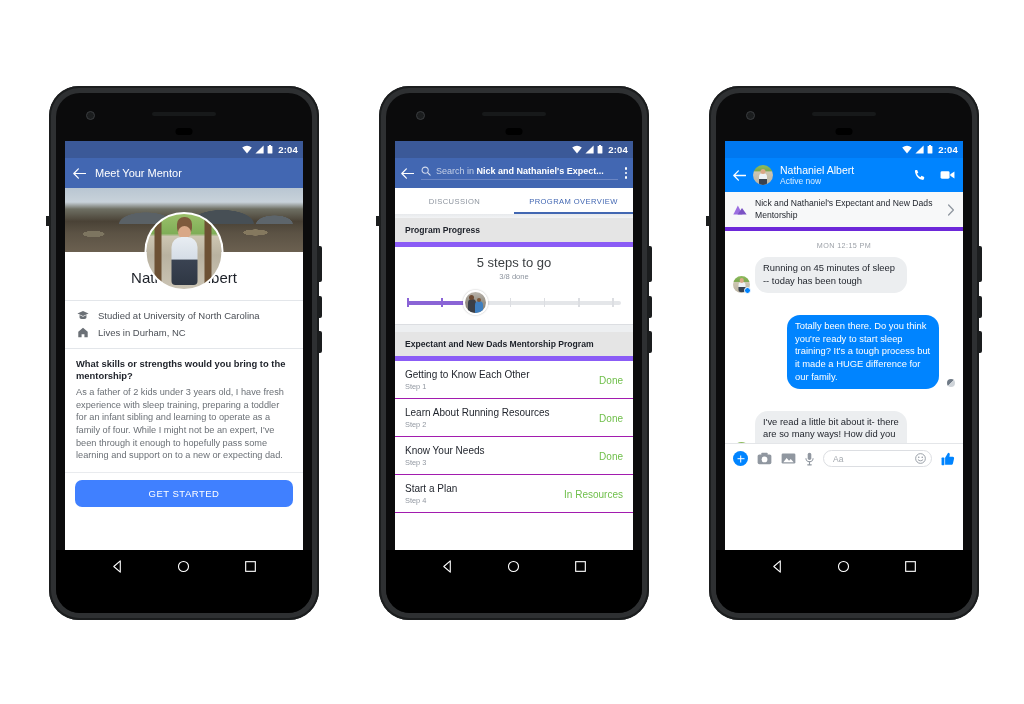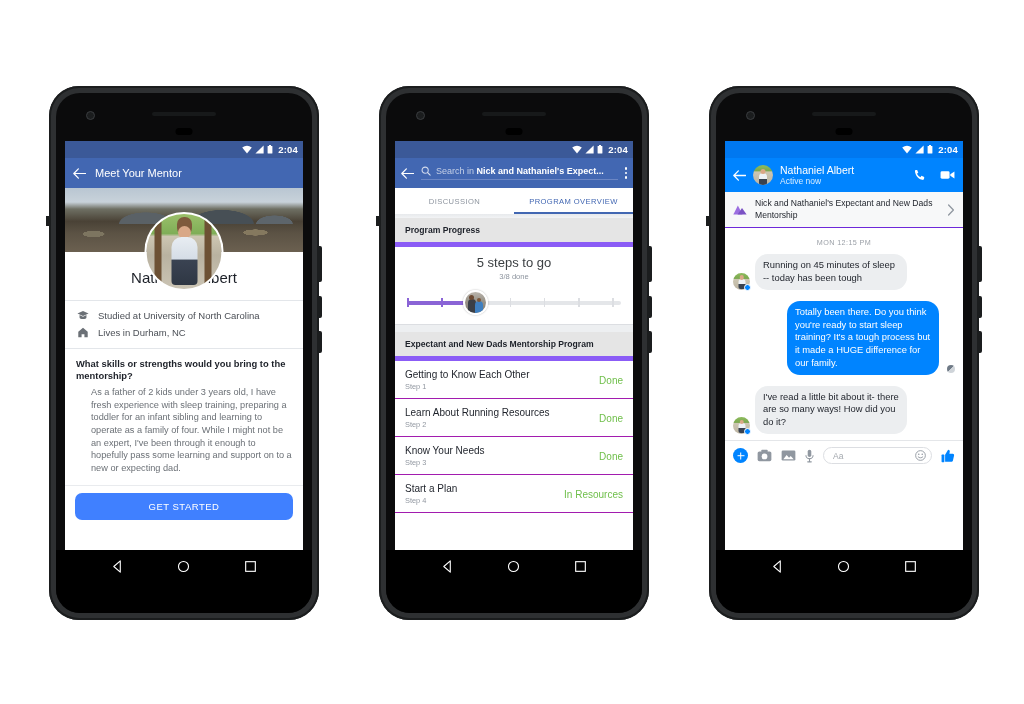--- a/index.html
+++ b/index.html
@@ -144,21 +144,21 @@
   .info-block { background:#fff; padding: 6px 0 7px 0; }
   .info-row {
     display:flex; align-items:center; gap:9px;
     padding: 3px 12px; font-size:9.5px; color:#4b4f56;
     white-space: nowrap; overflow: hidden;
   }
   .info-ico { width:12px; height:11px; flex:0 0 12px; }
 
   .qa-block { background:#fff; padding: 9px 11px 10px 11px; }
   .qa-q { font-size:9.4px; font-weight:bold; color:#1d2129; line-height:1.32; }
-  .qa-a { font-size:9.2px; color:#6b7076; line-height:1.38; margin-top:3px;margin-left:15px; }
+  .qa-a { font-size:9.2px; color:#6b7076; line-height:1.38; margin-top:3px; }
 
   .cta-wrap { background:#fff; padding: 7px 10px 9px 10px; border-top:1px solid #e9ebee;}
   .cta {
     background:#4080ff; color:#fff; text-align:center;
     font-size:9.5px; letter-spacing:.5px; padding:8px 0; border-radius:7px;
   }
 
   
   .appbar2 {
     background:#4267b2; height:30px; display:flex; align-items:center;
@@ -229,28 +229,28 @@
     width:8px; height:12px; border-radius:4px 4px 2px 2px;
     background:linear-gradient(to bottom,#eef2f6 0 50%,#39424f 50% 100%); }
   .m-av .h { position:absolute; left:50%; top:18%; transform:translateX(-50%);
     width:5px; height:5px; border-radius:50%; background:#dba887; }
   .m-name { color:#fff; font-size:10.5px; line-height:1.15; }
   .m-status { color:#d6ecff; font-size:8.5px; }
   .m-actions { margin-left:auto; display:flex; align-items:center; gap:14px; }
 
   .ctx-row {
     display:flex; align-items:center; gap:8px;
-    background:#f7f8f9; padding:6px 8px; border-bottom:1px solid #6d28d9;
+    background:#f7f8f9; padding:6px 8px; border-bottom:4px solid #6d28d9;
   }
   .ctx-text { font-size:8.6px; color:#1d2129; line-height:1.35; flex:1; }
   .mount-ico { width:14px; height:12px; flex:0 0 14px; }
 
   .thread { background:#fff; padding:6px 8px 0 8px; height:212px; overflow:hidden; }
   .daystamp { text-align:center; font-size:7.2px; color:#9a9fa6; letter-spacing:.4px; margin:4px 0 7px 0; }
-  .msg { display:flex; align-items:flex-end; gap:5px; margin-bottom:11px; }
+  .msg { display:flex; align-items:flex-end; gap:5px; margin-bottom:22px; }
   .msg.out { justify-content:flex-end; }
   .sm-av { width:17px; height:17px; border-radius:50%; flex:0 0 17px; position:relative; overflow:visible; }
   .sm-av .circ {
     width:17px; height:17px; border-radius:50%; overflow:hidden;
     background: linear-gradient(to bottom,#8fbc5e 0%,#7aa84f 32%,#cdc6b2 36%,#bcb4a2 100%);
     position:relative;
   }
   .sm-av .circ .b { position:absolute; left:50%; top:38%; transform:translateX(-50%);
     width:7px; height:10px; border-radius:3px 3px 2px 2px;
     background:linear-gradient(to bottom,#eef2f6 0 50%,#39424f 50% 100%); }

